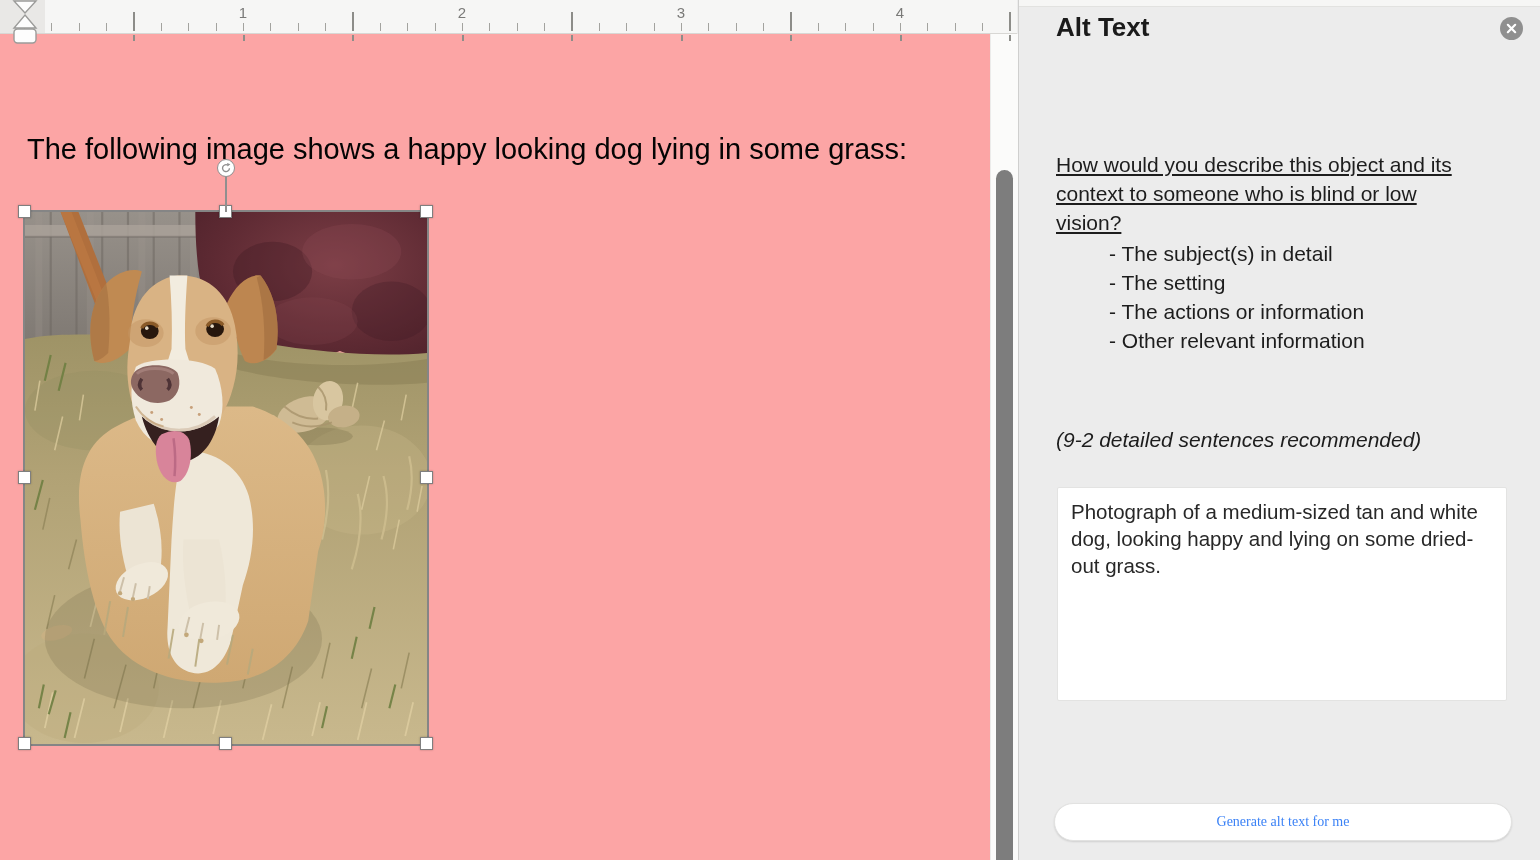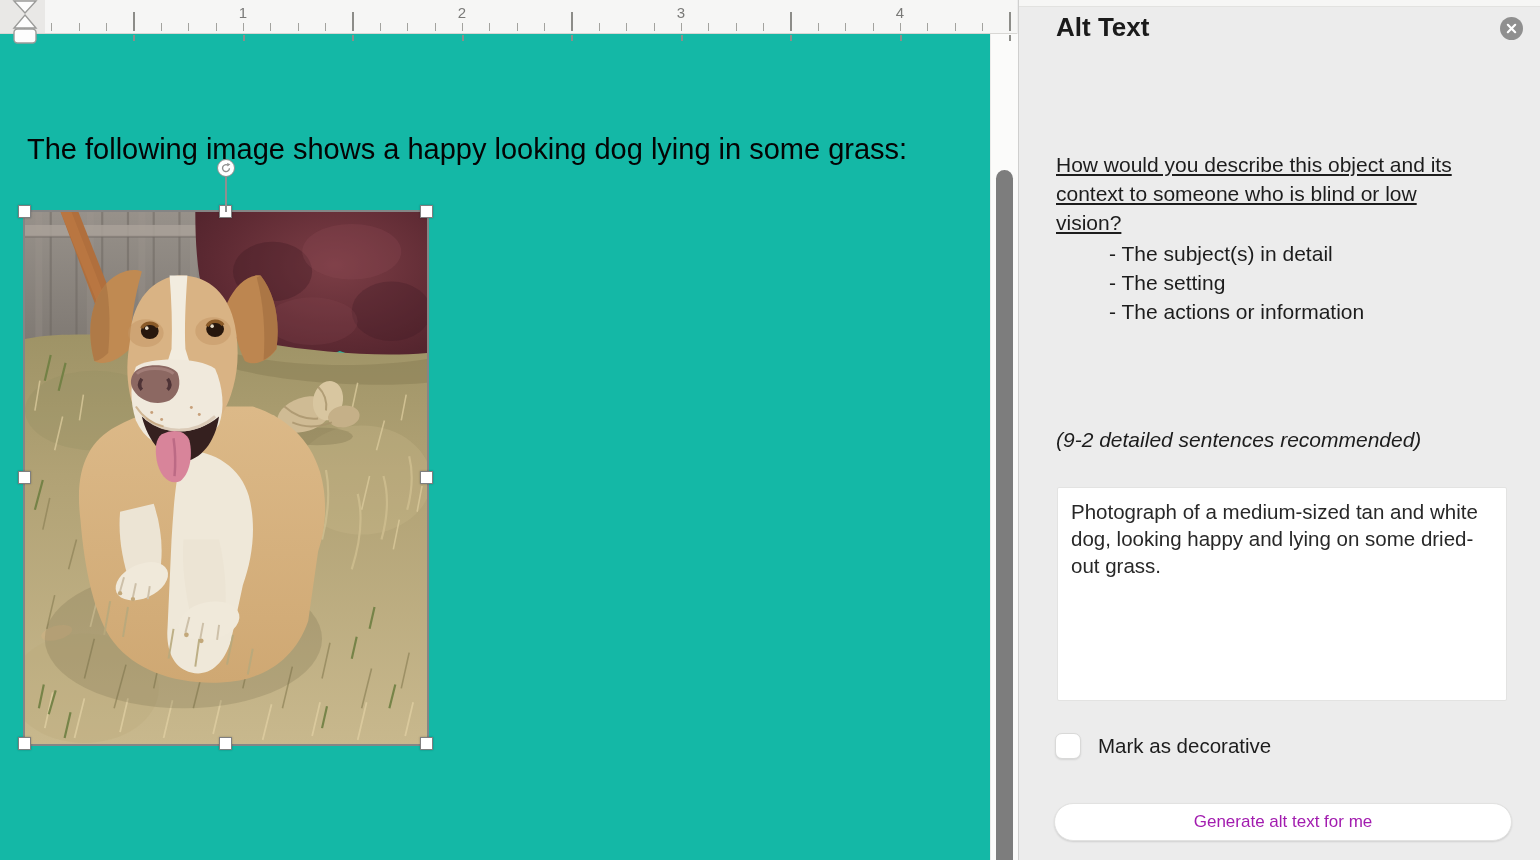--- a/index.html
+++ b/index.html
@@ -13,21 +13,21 @@
   .doc-area{position:absolute;left:0;top:0;width:1017px;height:860px;background:#fff;}
   .ruler{position:absolute;left:0;top:0;width:1017px;height:46px;overflow:visible;z-index:5;}
   .ruler-band{position:absolute;left:0;top:0;width:1017px;height:33px;background:#f6f6f5;border-bottom:1px solid #d8d7d4;}
   .ruler-left{position:absolute;left:0;top:0;width:45px;height:33px;background:#e9e8e6;}
   .tick{position:absolute;top:23px;width:1px;height:8px;background:#a3a39f;display:block;}
   .tick.tall{top:12px;height:19px;width:2px;background:#8d8d89;}
   .tick.below{top:35px;height:6px;width:2px;background:#8d8d89;}
   .rnum{position:absolute;top:4px;transform:translateX(-50%);font-size:15px;color:#7a7a78;}
   .indent-markers{position:absolute;left:11px;top:0;}
   
-  .page{position:absolute;left:0;top:34px;width:990px;height:826px;background:#14b8a6;}
+  .page{position:absolute;left:0;top:34px;width:990px;height:826px;background:#fca5a5;}
   .doc-paragraph{position:absolute;left:27px;top:99px;width:945px;font-size:29px;color:#040404;letter-spacing:0px;}
   
   .image-block{position:absolute;left:23px;top:176px;width:406px;height:536px;border:2px solid #858585;box-sizing:border-box;}
   .image-block svg.photo{display:block;width:402px;height:532px;}
   .handle{position:absolute;width:13px;height:13px;background:#fff;border:1.5px solid #7f7f7f;box-sizing:border-box;box-shadow:0 0 2px rgba(0,0,0,.25);margin:-7px 0 0 -7px;}
   .h-tl{left:0;top:0}.h-tm{left:50%;top:0}.h-tr{left:100%;top:0}
   .h-ml{left:0;top:50%}.h-mr{left:100%;top:50%}
   .h-bl{left:0;top:100%}.h-bm{left:50%;top:100%}.h-br{left:100%;top:100%}
   .rotate-line{position:absolute;left:calc(50% - 1px);top:-35px;width:1.5px;height:35px;background:#8f8f8f;}
   .rotate-circle{position:absolute;left:calc(50% - 9px);top:-53px;width:18px;height:18px;border-radius:50%;
@@ -46,21 +46,21 @@
   .panel-hint{position:absolute;left:37px;top:428px;font-size:21px;font-style:italic;color:#1d1d1d;}
   .alt-textarea{position:absolute;left:38px;top:487px;width:450px;height:214px;box-sizing:border-box;
     background:#fff;border:1px solid #e3e3e2;border-radius:2px;padding:10px 13px;
     font-family:"Liberation Sans","DejaVu Sans",sans-serif;font-size:20.5px;line-height:27px;color:#282828;resize:none;outline:none;}
   .checkbox-row{position:absolute;left:36px;top:733px;display:flex;align-items:center;}
   .checkbox{width:26px;height:26px;border-radius:7px;background:#fff;border:1px solid #d9d9d8;box-sizing:border-box;
     box-shadow:0 1px 2px rgba(0,0,0,.10);cursor:pointer;}
   .checkbox-label{margin-left:17px;font-size:20.5px;color:#1d1d1d;}
   .generate-btn{position:absolute;left:35px;top:803px;width:458px;height:38px;border-radius:19px;background:#fff;
     border:1px solid #e2e2e1;box-shadow:0 1px 2px rgba(0,0,0,.12);
-    font-family:Liberation Sans, sans-serif;font-size:17px;color:#a21caf;cursor:pointer;}
+    font-family:Liberation Serif, serif;font-size:14px;color:#3b82f6;cursor:pointer;}
 </style>
 </head>
 <body>
 
 <div class="doc-area">
 
   <div class="ruler">
     <div class="ruler-band"></div>
     <div class="ruler-left"></div>
     <div id="ruler-ticks">
@@ -278,25 +278,22 @@
       <path d="M2,2 L10,10 M10,2 L2,10" stroke="#ffffff" stroke-width="2.4" stroke-linecap="round"></path>
     </svg>
   </button>
 
   <div class="panel-question">How would you describe this object and its context to someone who is blind or low vision?</div>
 
   <div class="panel-bullets">
     <div>- The subject(s) in detail</div>
     <div>- The setting</div>
     <div>- The actions or information</div>
+    <div>- Other relevant information</div>
   </div>
 
   <div class="panel-hint">(9-2 detailed sentences recommended)</div>
 
   <textarea class="alt-textarea" spellcheck="false" style="">Photograph of a medium-sized tan and white dog, looking happy and lying on some dried-out grass.</textarea>
 
-  <div class="checkbox-row">
-    <span class="checkbox"></span>
-    <span class="checkbox-label">Mark as decorative</span>
-  </div>
 
   <button class="generate-btn">Generate alt text for me</button>
 </div>
 
 </body></html>

